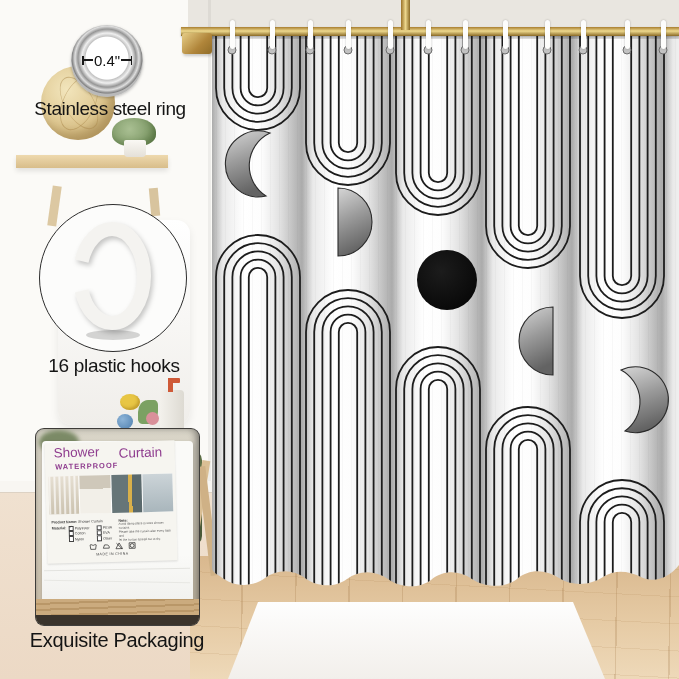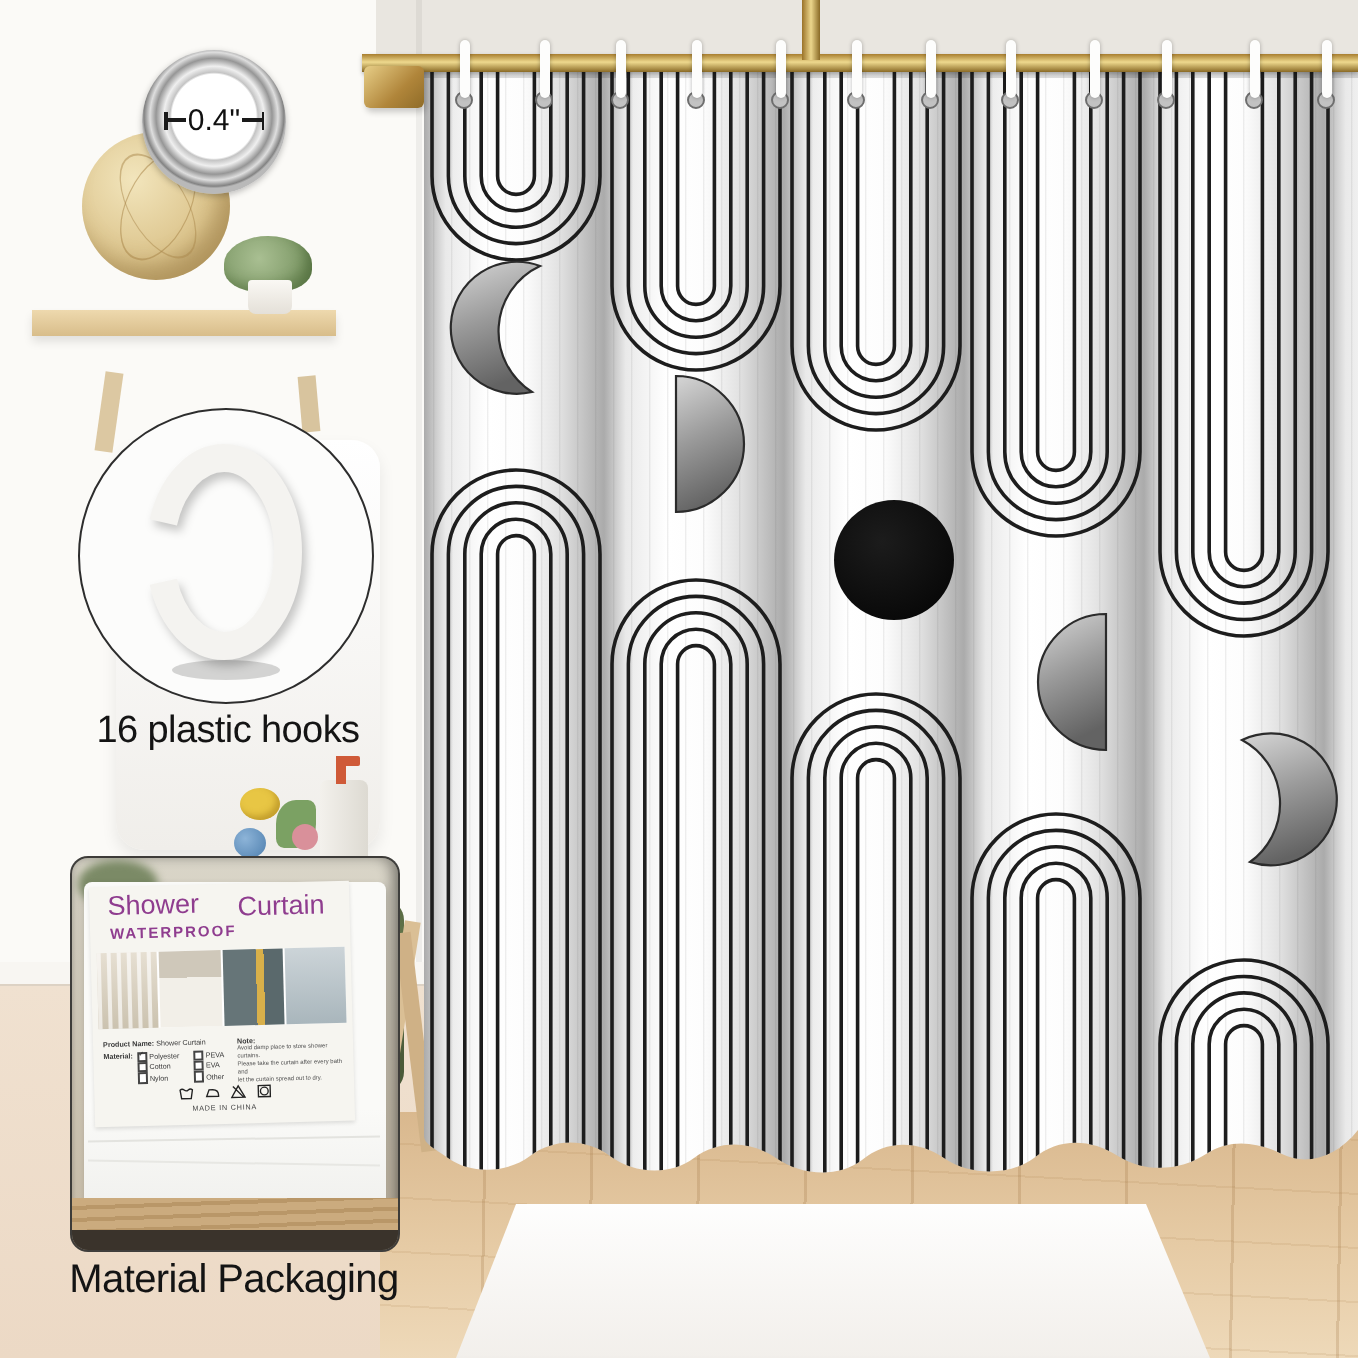--- a/index.html
+++ b/index.html
@@ -183,20 +183,21 @@
               background:radial-gradient(circle at 50% 46%, #ffffff 0 21px, #c4c4c4 22px, #efefef 25px,
                           #969696 29px, #dedede 32px, #838383 35px, #b9b9b9 36px);
               box-shadow:0 1px 3px rgba(0,0,0,0.25);"></div>
   <div class="abs" style="left:82px;top:50px;width:50px;height:20px;z-index:8;display:flex;align-items:center;">
       <span style="width:1.5px;height:9px;background:#1a1a1a;"></span>
       <span style="flex:1;height:1.6px;background:#1a1a1a;"></span>
       <span style="font-size:15px;font-weight:500;color:#111;padding:0 1px;white-space:nowrap;">0.4"</span>
       <span style="flex:1;height:1.6px;background:#1a1a1a;"></span>
       <span style="width:1.5px;height:9px;background:#1a1a1a;"></span>
   </div>
+  <div class="abs label-text" style="left:12px;top:98px;width:196px;font-size:19px;letter-spacing:-0.4px;z-index:8;">Stainless steel ring</div>
 
   <div class="abs" style="left:39px;top:204px;width:146px;height:146px;border-radius:50%;z-index:7;
               background:#fcfcfb;border:1.4px solid #2d2d2d;"></div>
   <svg class="abs" style="left:39px;top:204px;z-index:8;" width="146" height="146" viewBox="0 0 146 146">
       <ellipse cx="74" cy="131" rx="27" ry="5" fill="rgba(0,0,0,0.16)"></ellipse>
       <ellipse cx="73" cy="72" rx="32" ry="47" fill="none" stroke="#f4f3f0" stroke-width="14" stroke-dasharray="110 30 111" style="filter:drop-shadow(2px 3px 2.5px rgba(0,0,0,0.22));"></ellipse>
   </svg>
   <div class="abs label-text" style="left:16px;top:355px;width:196px;font-size:19px;letter-spacing:-0.3px;z-index:8;">16 plastic hooks</div>
 
   <div class="abs" style="left:35px;top:428px;width:163px;height:196px;border-radius:9px;overflow:hidden;z-index:7;
@@ -254,15 +255,15 @@
           </svg>
           </div>
           <div class="abs" style="left:0;top:110px;width:130px;text-align:center;font-size:3.6px;letter-spacing:0.4px;color:#444;">MADE IN CHINA</div>
       </div>
       <div class="abs" style="left:8px;top:140px;width:146px;height:1px;background:#e3e3df;transform:rotate(-1deg);"></div>
       <div class="abs" style="left:8px;top:152px;width:146px;height:1px;background:#e7e7e3;transform:rotate(1deg);"></div>
       <div class="abs" style="left:0;top:170px;width:163px;height:18px;
                   background:repeating-linear-gradient(178deg,#cbab7e 0 4px,#b99768 4px 6px);"></div>
       <div class="abs" style="left:0;top:186px;width:163px;height:10px;background:#3a332b;"></div>
   </div>
-  <div class="abs label-text" style="left:20px;top:629px;width:194px;font-size:20px;letter-spacing:-0.3px;z-index:8;">Material Packaging</div>
+  <div class="abs label-text" style="left:20px;top:629px;width:194px;font-size:20px;letter-spacing:-0.3px;z-index:8;">Exquisite Packaging</div>
 
 </div>
 
 </body></html>

